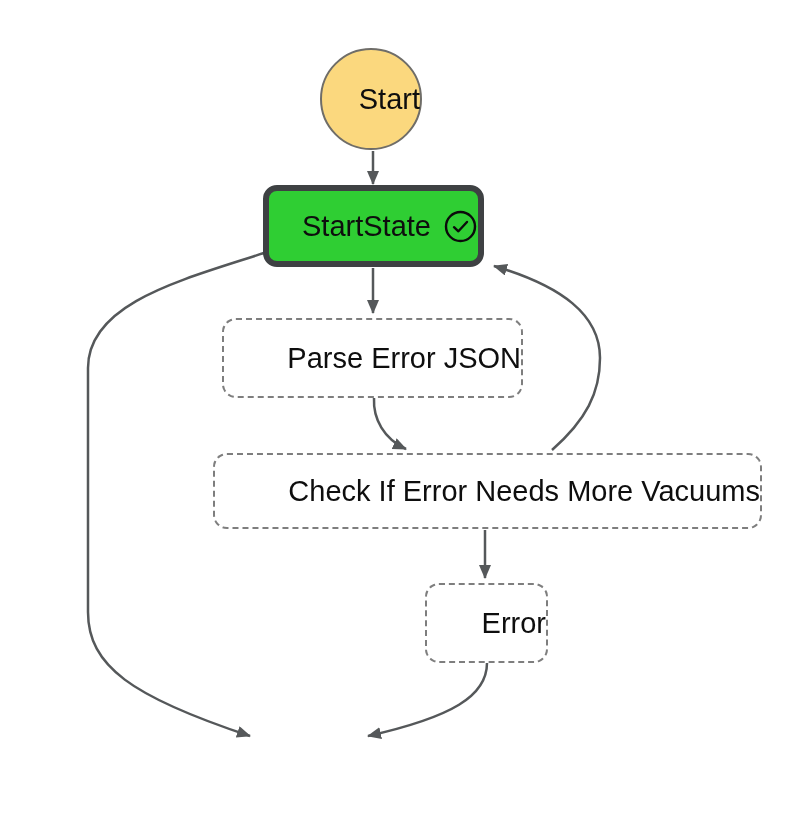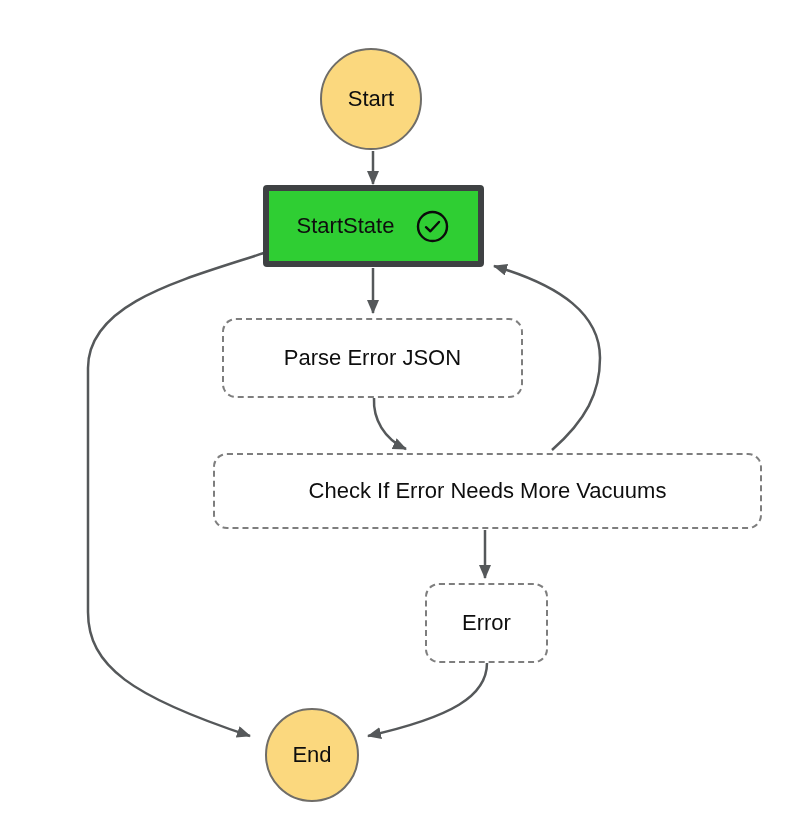--- a/index.html
+++ b/index.html
@@ -36,36 +36,36 @@
     stroke-width:2.5;
   }
   .edges marker path{
     fill:var(--edge);
     stroke:none;
   }
   .node{
     position:absolute;
     display:flex;
     align-items:center;
-    justify-content:center;
-    font-size:22px;
+    justify-content:flex-end;
+    font-size:29px;
     line-height:1;
     color:var(--label-text);
     background:#ffffff;
   }
   .terminal{
     border-radius:50%;
     background:var(--terminal-fill);
     border:2px solid var(--terminal-border);
   }
   .state-selected{
     background:var(--selected-fill);
     border:6px solid var(--selected-border);
-    border-radius:4px;
-    gap:21px;
+    border-radius:14px;
+    gap:12px;
   }
   .state-dashed{
     border:2px dashed var(--dashed-border);
     border-radius:14px;
   }
   .check-icon-svg{
     display:block;
   }
   .check-icon-svg circle,
   .check-icon-svg path{
@@ -113,17 +113,14 @@
   </div>
 
   <div class="node state-dashed" style="left:222px;top:318px;width:301px;height:80px;">
     <span>Parse Error JSON</span>
   </div>
 
   <div class="node state-dashed" style="left:425px;top:583px;width:123px;height:80px;">
     <span>Error</span>
   </div>
 
-  <div class="node terminal" style="left:265px;top:708px;width:94px;height:94px;">
-    <span>End</span>
-  </div>
 
 </div>
 
 </body></html>

